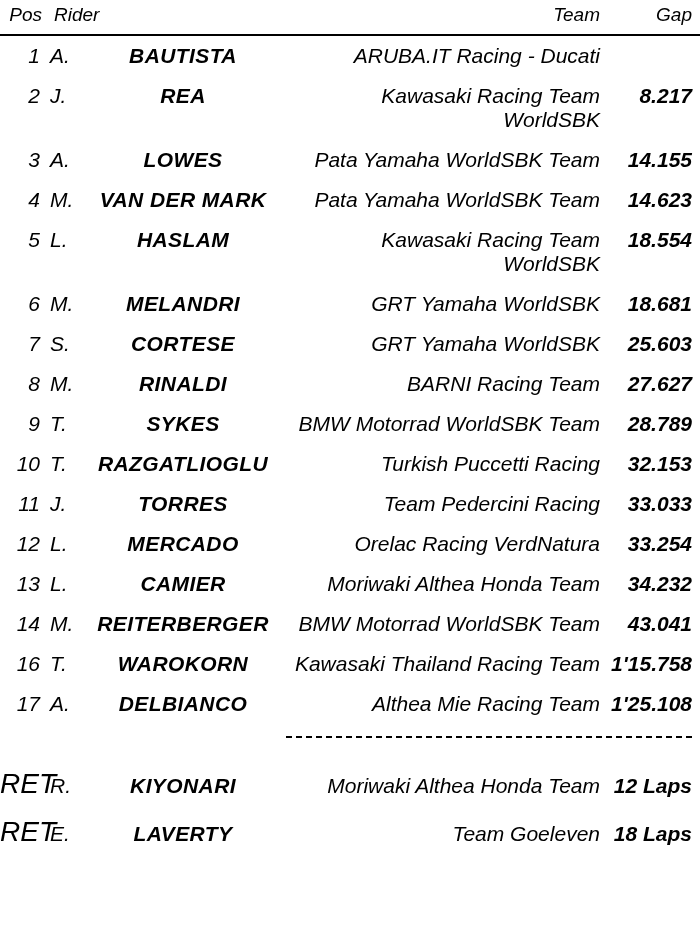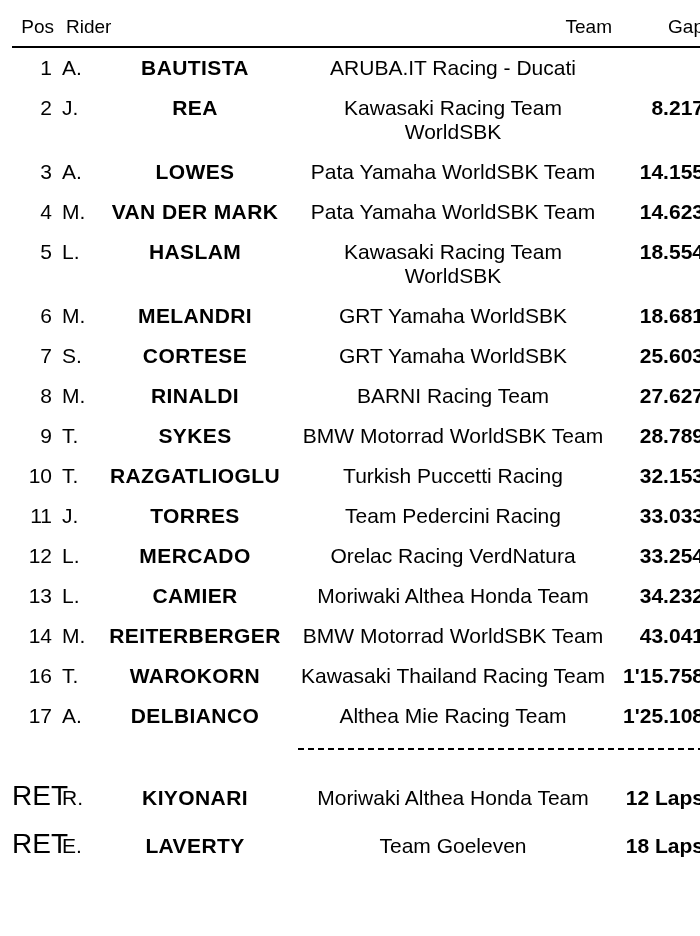--- a/index.html
+++ b/index.html
@@ -10,21 +10,22 @@
   body {
     width: 700px;
     height: 936px;
     font-family: "Liberation Sans", sans-serif;
     color: #000000;
     overflow: hidden;
   }
   .results {
     width: 660px;
     box-sizing: border-box;
-    padding: 12px;
+    padding: 0;
+    font-style: italic;
   }
   table.results-table {
     width: 700px;
     border-collapse: collapse;
     table-layout: fixed;
   }
   table.results-table col.c-pos { width: 48px; }
   table.results-table col.c-initial { width: 32px; }
   table.results-table col.c-surname { width: 200px; }
   table.results-table col.c-team { width: 320px; }
@@ -77,21 +78,21 @@
     padding-left: 2px !important;
   }
   td.surname {
     text-align: center;
     font-weight: bold;
     font-size: 21px;
     letter-spacing: 0.4px;
     padding-left: 6px !important;
   }
   td.team {
-    text-align: center;
+    text-align: right;
     font-weight: normal;
     font-size: 19px;
     padding-left: 2px !important;
   }
   td.gap {
     text-align: right;
     font-weight: bold;
     font-size: 20px;
     padding-right: 8px !important;
     white-space: nowrap;

